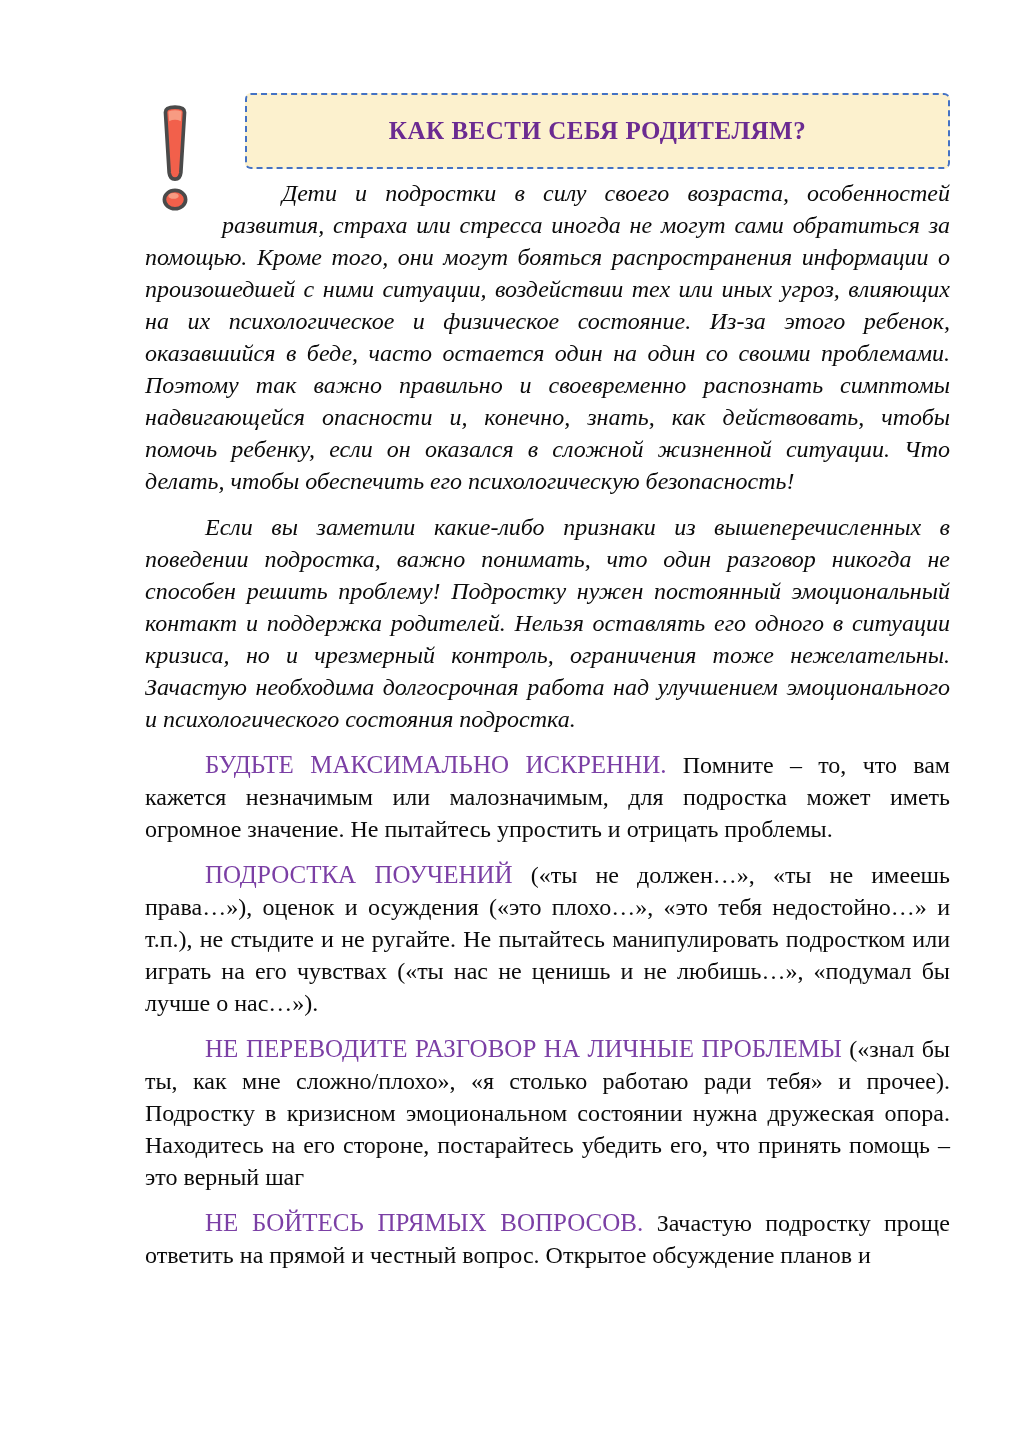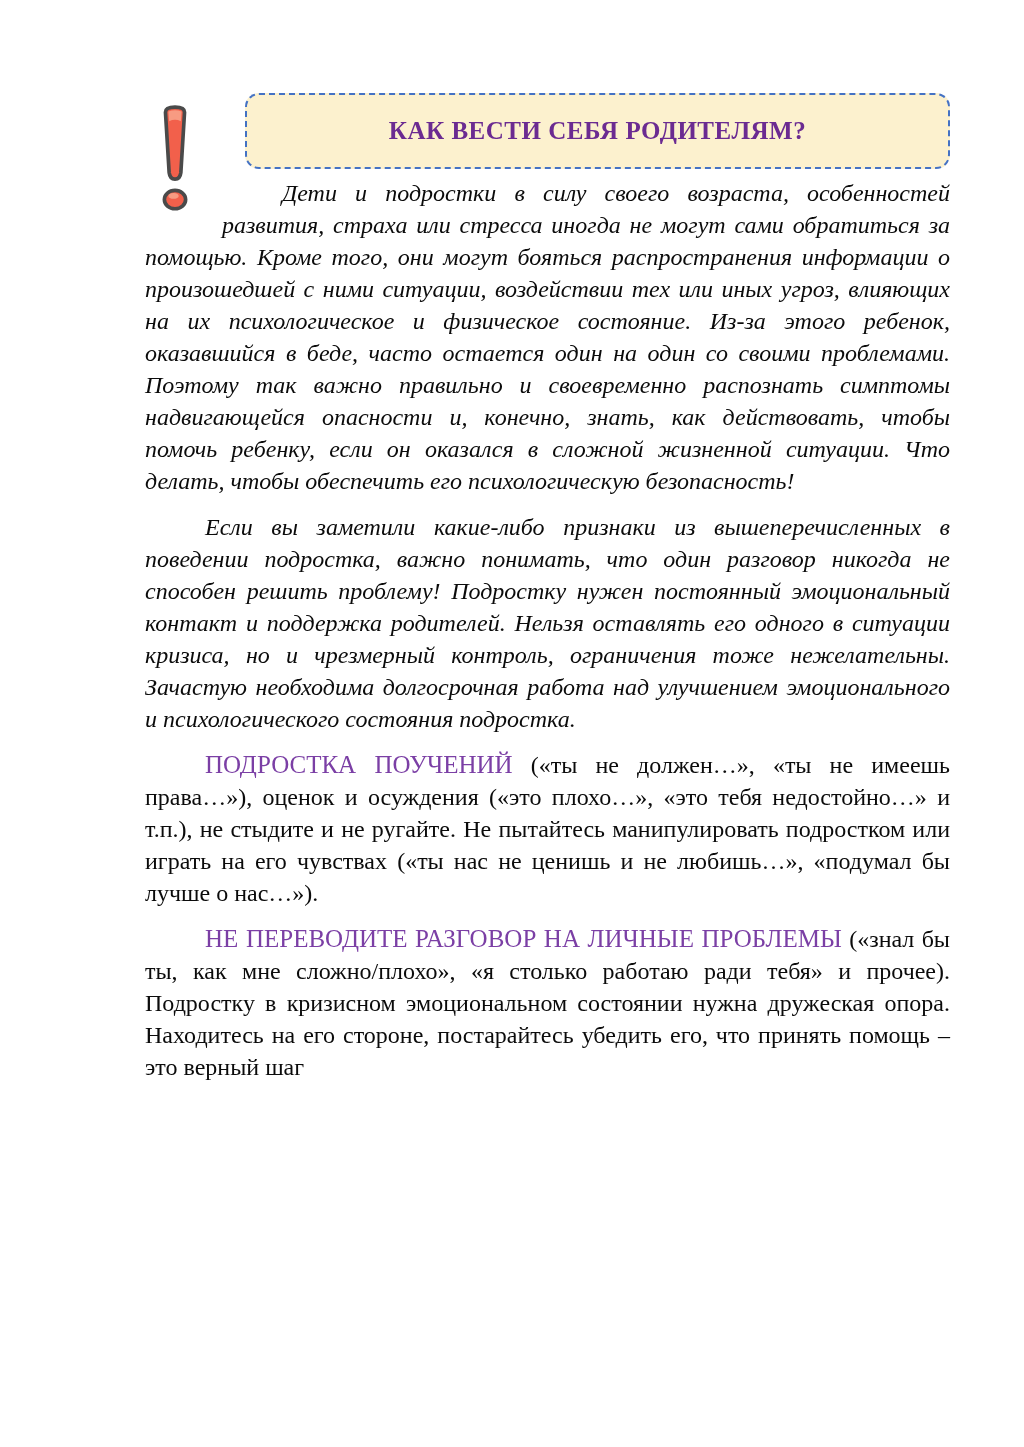--- a/index.html
+++ b/index.html
@@ -25,21 +25,21 @@
   }
   .float-icon svg {
     display: block;
     margin: 12px 0 0 8px;
   }
   .banner {
     margin-left: 100px;
     height: 72px;
     background: #FCF1CE;
     border: 2px dashed #4472C4;
-    border-radius: 14px;
+    border-radius: 6px;
     display: flex;
     align-items: center;
     justify-content: center;
   }
   .banner-title {
     font-weight: bold;
     font-size: 25px;
     color: #6B2B91;
     letter-spacing: 0.5px;
   }
@@ -77,25 +77,33 @@
 
   <div class="banner">
     <span class="banner-title">КАК ВЕСТИ СЕБЯ РОДИТЕЛЯМ?</span>
   </div>
 
   <p class="para ital first">Дети и подростки в силу своего возраста, особенностей развития, страха или стресса иногда не могут сами обратиться за помощью. Кроме того, они могут бояться распространения информации о произошедшей с ними ситуации, воздействии тех или иных угроз, влияющих на их психологическое и физическое состояние. Из-за этого ребенок, оказавшийся в беде, часто остается один на один со своими проблемами. Поэтому так важно правильно и своевременно распознать симптомы надвигающейся опасности и, конечно, знать, как действовать, чтобы помочь ребенку, если он оказался в сложной жизненной ситуации. Что делать, чтобы обеспечить его психологическую безопасность!</p>
 
   <p class="para ital">Если вы заметили какие-либо признаки из вышеперечисленных в поведении подростка, важно понимать, что один разговор никогда не способен решить проблему! Подростку нужен постоянный эмоциональный контакт и поддержка родителей. Нельзя оставлять его одного в ситуации кризиса, но и чрезмерный контроль, ограничения тоже нежелательны. Зачастую необходима долгосрочная работа над улучшением эмоционального и психологического состояния подростка.</p>
 
 
+  <p class="para">
+    <span class="h">БУДЬТЕ МАКСИМАЛЬНО ИСКРЕННИ.</span>
+    <span>Помните – то, что вам кажется незначимым или малозначимым, для подростка может иметь огромное значение. Не пытайтесь упростить и отрицать проблемы.</span>
+  </p>
 
   <p class="para">
     <span class="h">ПОДРОСТКА ПОУЧЕНИЙ</span>
     <span>(«ты не должен…», «ты не имеешь права…»), оценок и осуждения («это плохо…», «это тебя недостойно…» и т.п.), не стыдите и не ругайте. Не пытайтесь манипулировать подростком или играть на его чувствах («ты нас не ценишь и не любишь…», «подумал бы лучше о нас…»).</span>
   </p>
 
   <p class="para">
     <span class="h">НЕ ПЕРЕВОДИТЕ РАЗГОВОР НА ЛИЧНЫЕ ПРОБЛЕМЫ</span>
     <span>(«знал бы ты, как мне сложно/плохо», «я столько работаю ради тебя» и прочее). Подростку в кризисном эмоциональном состоянии нужна дружеская опора. Находитесь на его стороне, постарайтесь убедить его, что принять помощь – это верный шаг</span>
   </p>
 
+  <p class="para">
+    <span class="h">НЕ БОЙТЕСЬ ПРЯМЫХ ВОПРОСОВ.</span>
+    <span>Зачастую подростку проще ответить на прямой и честный вопрос. Открытое обсуждение планов и</span>
+  </p>
 
 </div>
 
 </body></html>

